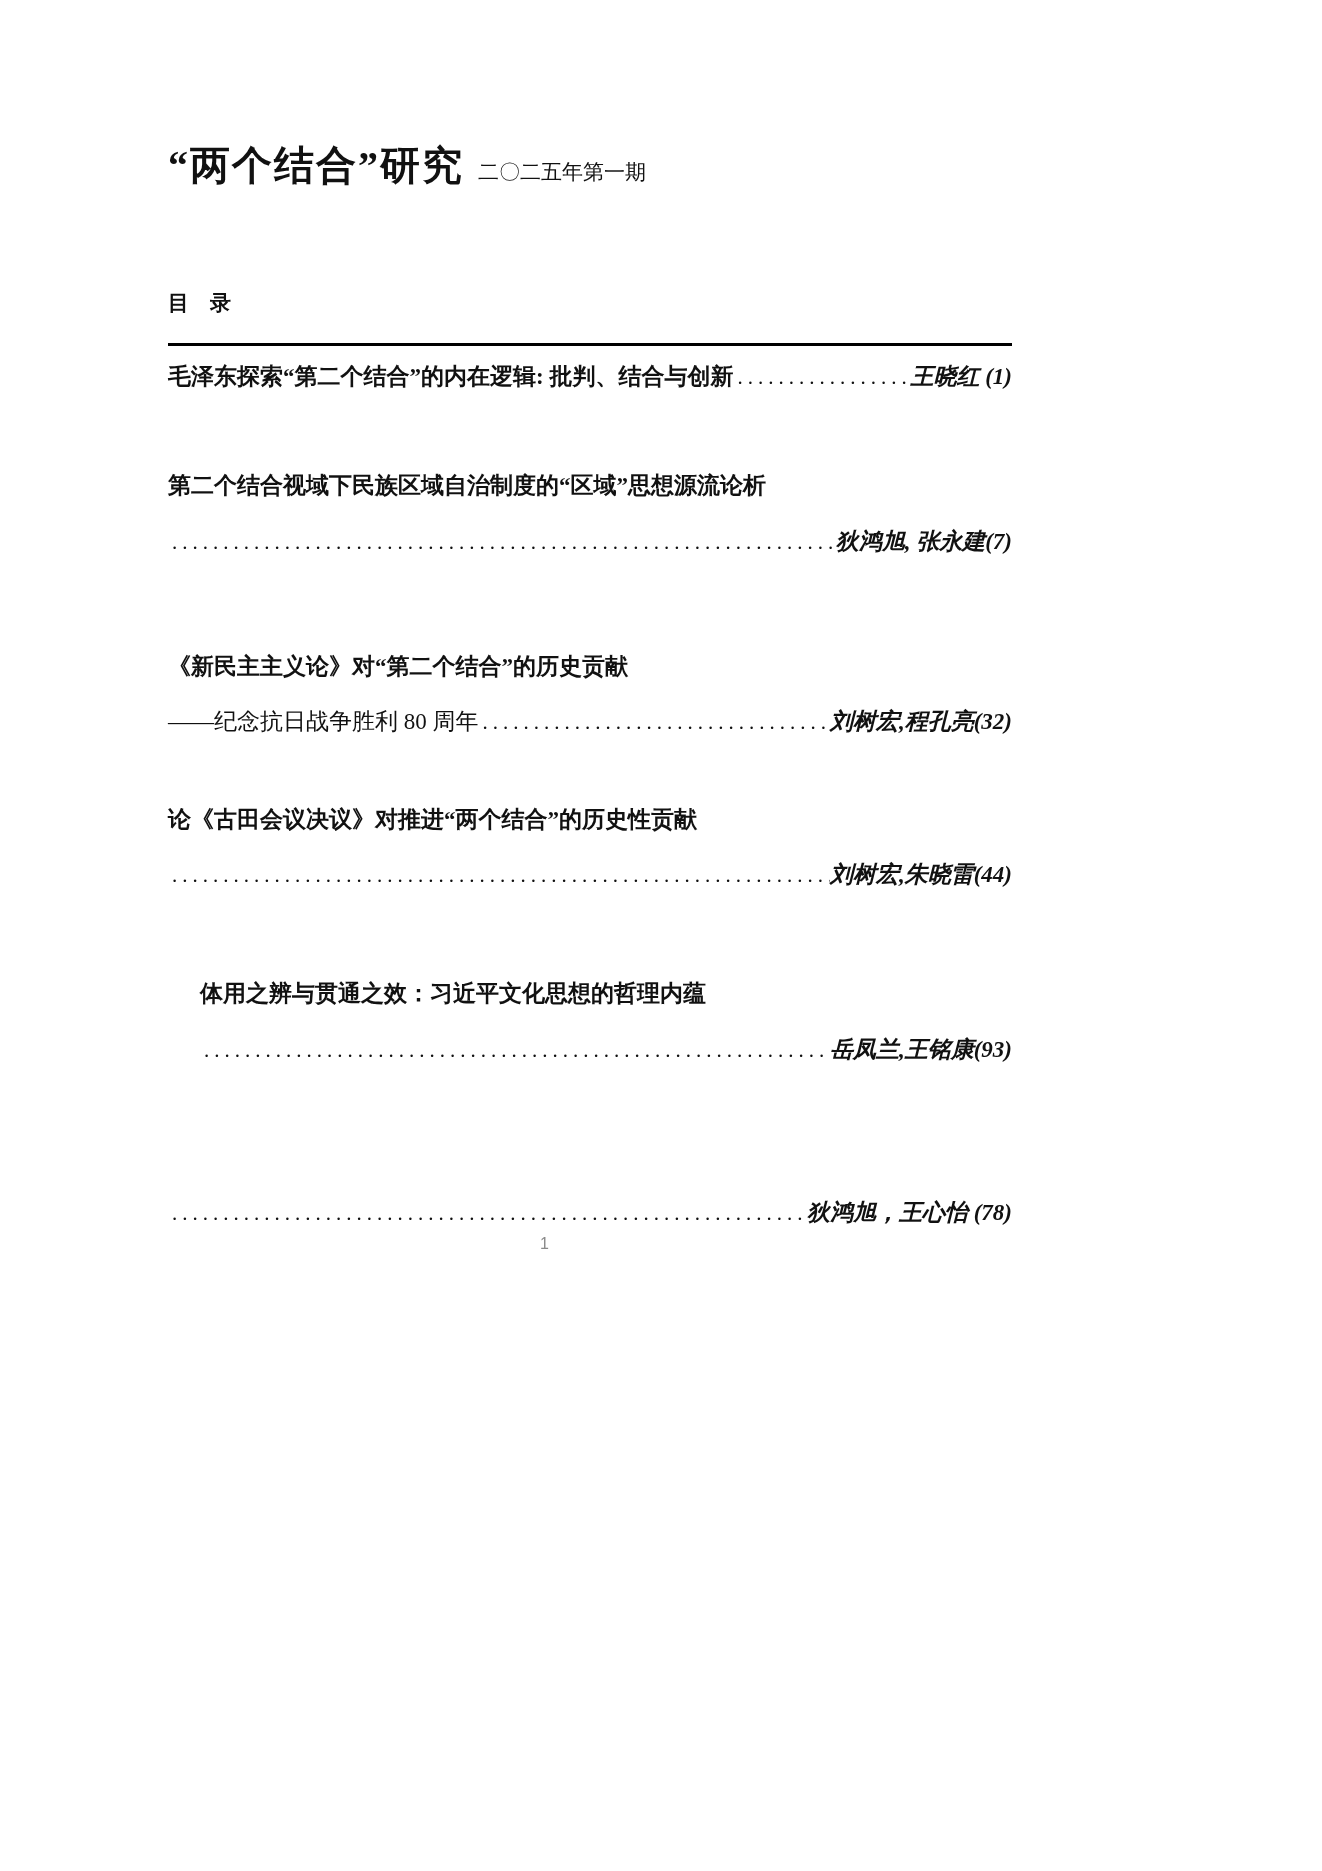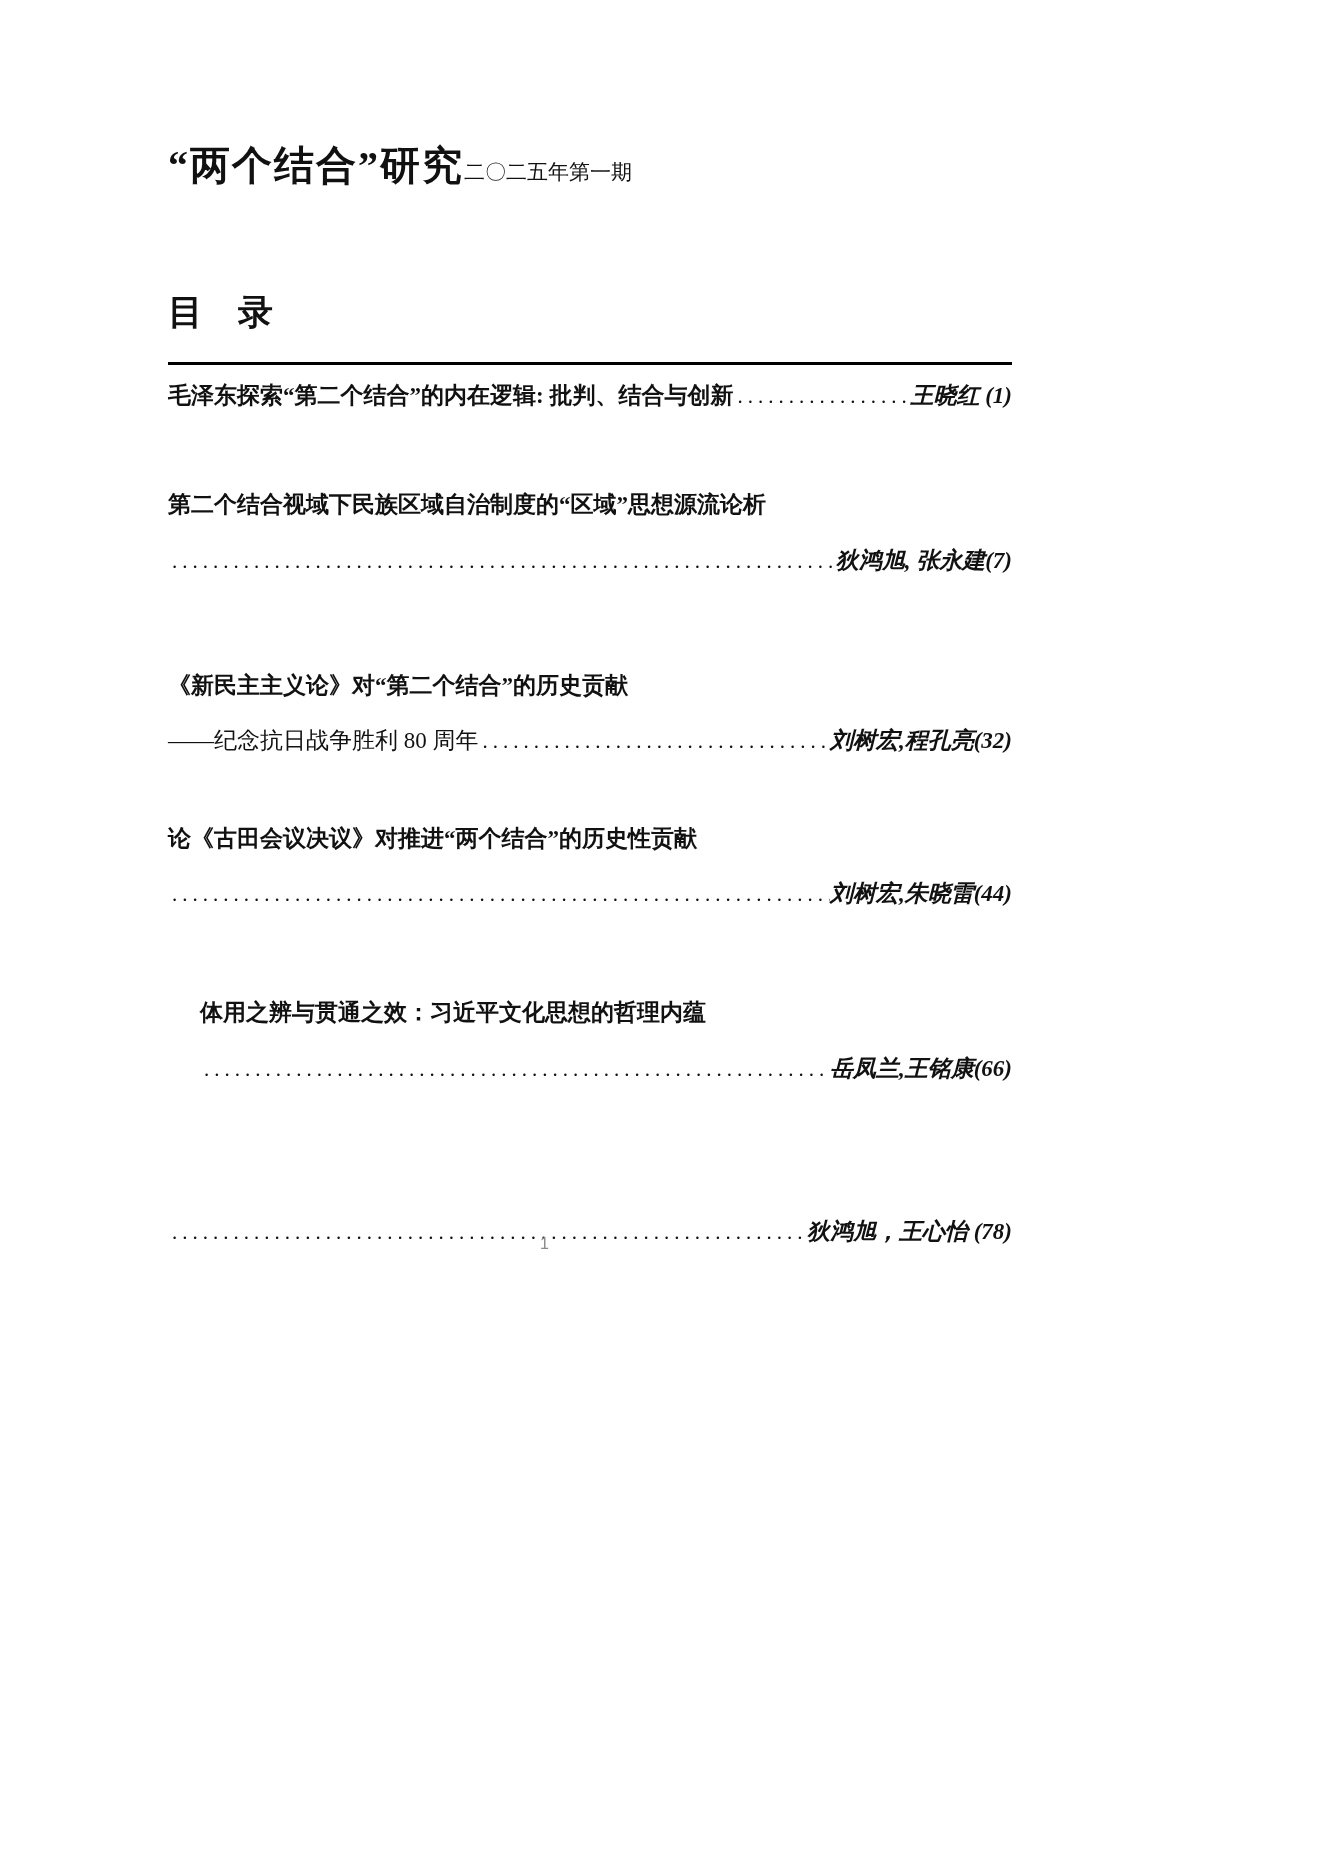--- a/index.html
+++ b/index.html
@@ -28,25 +28,26 @@
   }
   .journal-title {
     font-size: 40px;
     font-weight: 700;
     letter-spacing: 2px;
     white-space: nowrap;
   }
   .issue {
     font-size: 21px;
     font-weight: 400;
+    margin-left: 14px;
     white-space: nowrap;
   }
   .toc-heading {
     margin-top: 96px;
-    font-size: 35px;
+    font-size: 21px;
     font-weight: 700;
   }
   .section-title {
     margin-top: 92px;
     font-size: 26px;
     font-weight: 700;
   }
   .section-rule {
     margin-top: 26px;
     width: 100%;
@@ -140,21 +141,21 @@
       <div class="toc-line second">
         <span class="leader">............................................................................................................................................................................................................................................................................................................</span>
         <span class="authors">刘树宏,朱晓雷(44)</span>
       </div>
     </div>
 
     <div class="toc-entry e5">
       <div class="title-text">体用之辨与贯通之效：习近平文化思想的哲理内蕴</div>
       <div class="toc-line second">
         <span class="leader">............................................................................................................................................................................................................................................................................................................</span>
-        <span class="authors">岳凤兰,王铭康(66)</span>
+        <span class="authors">岳凤兰,王铭康(93)</span>
       </div>
     </div>
 
     <div class="toc-entry e6">
       <div class="toc-line second">
         <span class="leader">............................................................................................................................................................................................................................................................................................................</span>
         <span class="authors">狄鸿旭，王心怡 (78)</span>
       </div>
     </div>
 

